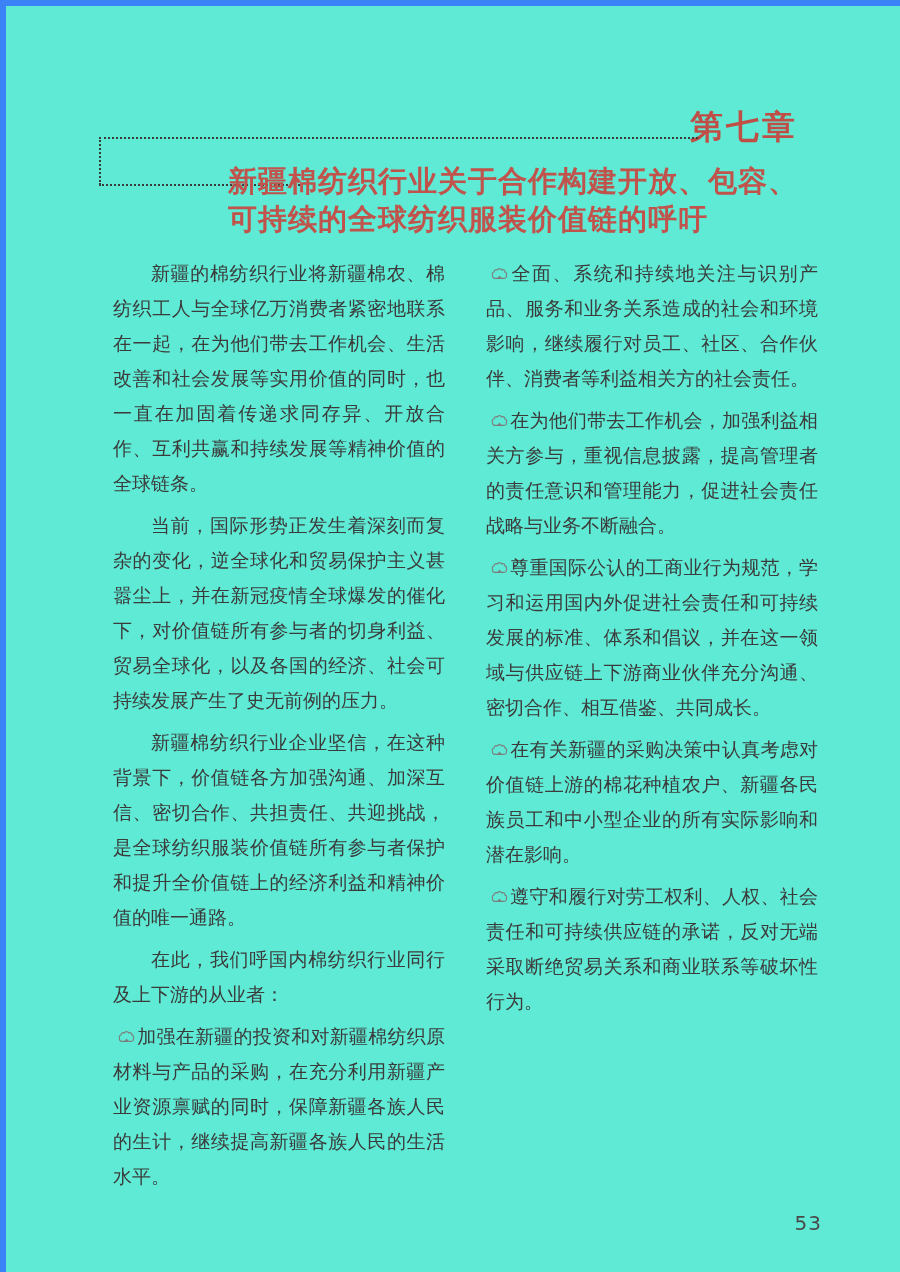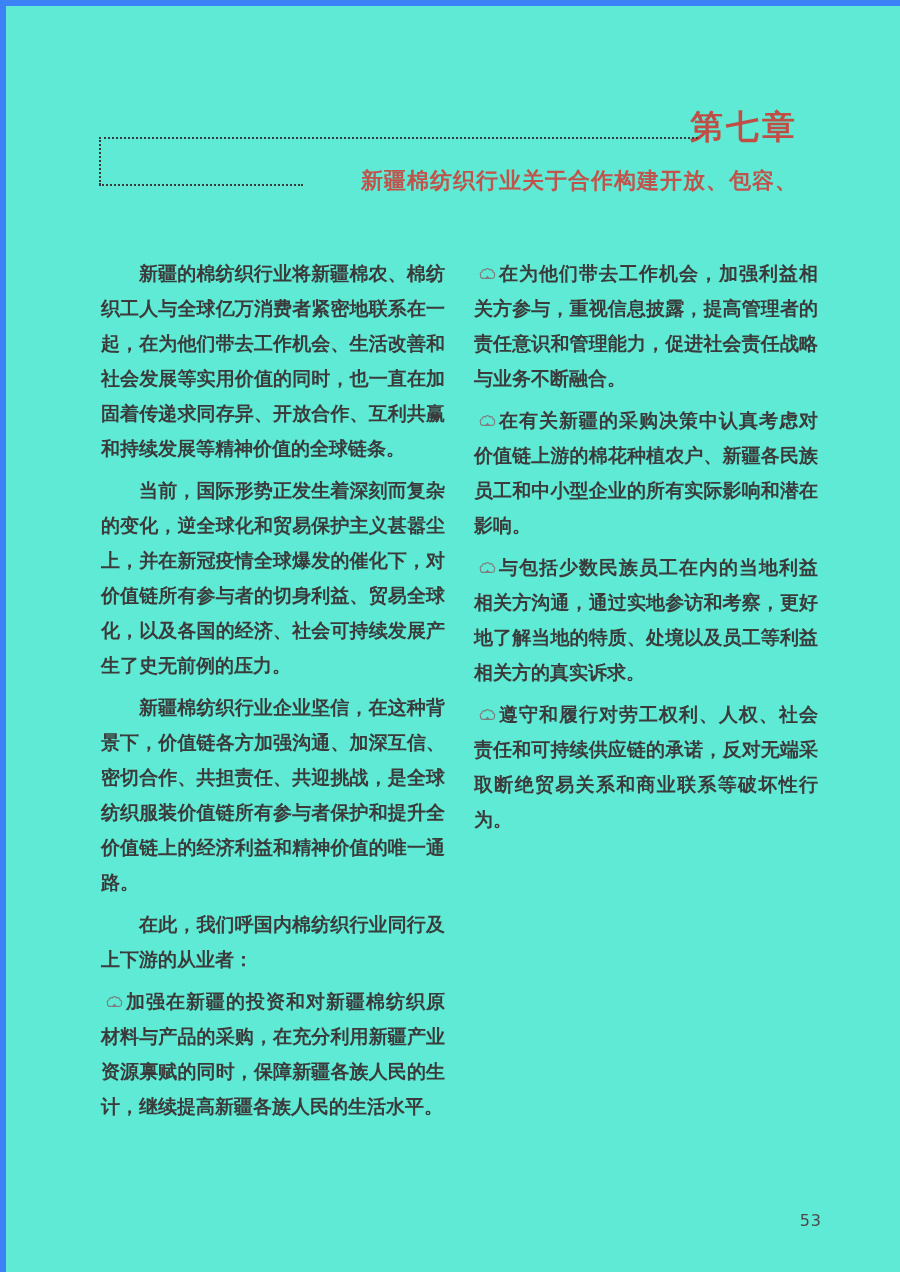--- a/index.html
+++ b/index.html
@@ -29,90 +29,95 @@
     border-left:2px dotted #3a3a3a;
   }
   .deco-bottom{
     top:178px;left:93px;width:204px;
     border-top:2px dotted #3a3a3a;
   }
   .chapter-title{
     position:absolute;
     top:156px;right:106px;
     text-align:left;
-    font-size:22px;font-weight:bold;
+    font-size:29px;font-weight:bold;
     line-height:38px;
     letter-spacing:1px;
     color:#c0544c;
   }
   
   .columns{
     position:absolute;
     top:250px;left:95px;
     width:718px;
     display:flex;gap:29px;
   }
   .col{width:344px;font-size:19px;line-height:35px;color:#3b3b3b;text-align:justify;}
-  .col p{margin:0 0 7px 0;font-weight:bold;}
+  .col p{margin:0 0 7px 12px;}
   .para{text-indent:2em;}
   .bullet{text-indent:5px;}
   .cotton-icon{
     display:inline-block;width:17px;height:14px;
     margin-right:2px;vertical-align:-1px;
   }
   .cotton-icon svg{display:block;}
   
   .page-num{
     position:absolute;
     top:1205px;right:82px;
-    font-size:16px;color:#4a4a4a;
+    font-size:20px;color:#4a4a4a;
     letter-spacing:1px;
   }
 </style>
 </head>
 <body>
 
 <div class="page">
 
   <div class="chapter-num">第七章</div>
 
   <div class="deco-line deco-top"></div>
   <div class="deco-line deco-left"></div>
   <div class="deco-line deco-bottom"></div>
 
   <div class="chapter-title">
     <div>新疆棉纺织行业关于合作构建开放、包容、</div>
+    <div>可持续的全球纺织服装价值链的呼吁</div>
   </div>
 
   <div class="columns">
 
     <div class="col">
       <p class="para">新疆的棉纺织行业将新疆棉农、棉纺织工人与全球亿万消费者紧密地联系在一起，在为他们带去工作机会、生活改善和社会发展等实用价值的同时，也一直在加固着传递求同存异、开放合作、互利共赢和持续发展等精神价值的全球链条。</p>
       <p class="para">当前，国际形势正发生着深刻而复杂的变化，逆全球化和贸易保护主义甚嚣尘上，并在新冠疫情全球爆发的催化下，对价值链所有参与者的切身利益、贸易全球化，以及各国的经济、社会可持续发展产生了史无前例的压力。</p>
       <p class="para">新疆棉纺织行业企业坚信，在这种背景下，价值链各方加强沟通、加深互信、密切合作、共担责任、共迎挑战，是全球纺织服装价值链所有参与者保护和提升全价值链上的经济利益和精神价值的唯一通路。</p>
       <p class="para">在此，我们呼国内棉纺织行业同行及上下游的从业者：</p>
       <p class="bullet"><span class="cotton-icon"><svg width="17" height="14" viewBox="0 0 17 14" xmlns="http://www.w3.org/2000/svg">
               <path d="M4 11.4 C2.1 11.4 1 9.9 1.6 8.3 C0.7 7 1.4 5.2 3 5 C3 3.2 4.8 2.1 6.3 2.9 C7.3 1.2 9.8 1.2 10.8 2.9 C12.3 2.1 14.1 3.3 14 5.1 C15.6 5.4 16.2 7.2 15.3 8.5 C15.9 10 14.8 11.4 13.1 11.4 Z" fill="none" stroke="#7d7d7d" stroke-width="1.1"></path>
               <path d="M7 11.4 L8.5 9.4 L10 11.4" fill="none" stroke="#7d7d7d" stroke-width="1.1"></path>
             </svg></span><span>加强在新疆的投资和对新疆棉纺织原材料与产品的采购，在充分利用新疆产业资源禀赋的同时，保障新疆各族人民的生计，继续提高新疆各族人民的生活水平。</span></p>
     </div>
 
     <div class="col">
       <p class="bullet"><span class="cotton-icon"><svg width="17" height="14" viewBox="0 0 17 14" xmlns="http://www.w3.org/2000/svg">
               <path d="M4 11.4 C2.1 11.4 1 9.9 1.6 8.3 C0.7 7 1.4 5.2 3 5 C3 3.2 4.8 2.1 6.3 2.9 C7.3 1.2 9.8 1.2 10.8 2.9 C12.3 2.1 14.1 3.3 14 5.1 C15.6 5.4 16.2 7.2 15.3 8.5 C15.9 10 14.8 11.4 13.1 11.4 Z" fill="none" stroke="#7d7d7d" stroke-width="1.1"></path>
               <path d="M7 11.4 L8.5 9.4 L10 11.4" fill="none" stroke="#7d7d7d" stroke-width="1.1"></path>
+            </svg></span><span>全面、系统和持续地关注与识别产品、服务和业务关系造成的社会和环境影响，继续履行对员工、社区、合作伙伴、消费者等利益相关方的社会责任。</span></p>
+      <p class="bullet"><span class="cotton-icon"><svg width="17" height="14" viewBox="0 0 17 14" xmlns="http://www.w3.org/2000/svg">
+              <path d="M4 11.4 C2.1 11.4 1 9.9 1.6 8.3 C0.7 7 1.4 5.2 3 5 C3 3.2 4.8 2.1 6.3 2.9 C7.3 1.2 9.8 1.2 10.8 2.9 C12.3 2.1 14.1 3.3 14 5.1 C15.6 5.4 16.2 7.2 15.3 8.5 C15.9 10 14.8 11.4 13.1 11.4 Z" fill="none" stroke="#7d7d7d" stroke-width="1.1"></path>
+              <path d="M7 11.4 L8.5 9.4 L10 11.4" fill="none" stroke="#7d7d7d" stroke-width="1.1"></path>
             </svg></span><span>在为他们带去工作机会，加强利益相关方参与，重视信息披露，提高管理者的责任意识和管理能力，促进社会责任战略与业务不断融合。</span></p>
       <p class="bullet"><span class="cotton-icon"><svg width="17" height="14" viewBox="0 0 17 14" xmlns="http://www.w3.org/2000/svg">
               <path d="M4 11.4 C2.1 11.4 1 9.9 1.6 8.3 C0.7 7 1.4 5.2 3 5 C3 3.2 4.8 2.1 6.3 2.9 C7.3 1.2 9.8 1.2 10.8 2.9 C12.3 2.1 14.1 3.3 14 5.1 C15.6 5.4 16.2 7.2 15.3 8.5 C15.9 10 14.8 11.4 13.1 11.4 Z" fill="none" stroke="#7d7d7d" stroke-width="1.1"></path>
               <path d="M7 11.4 L8.5 9.4 L10 11.4" fill="none" stroke="#7d7d7d" stroke-width="1.1"></path>
-            </svg></span><span>在有关新疆的采购决策中认真考虑对价值链上游的棉花种植农户、新疆各民族员工和中小型企业的所有实际影响和潜在影响。</span></p>
+            </svg></span><span>尊重国际公认的工商业行为规范，学习和运用国内外促进社会责任和可持续发展的标准、体系和倡议，并在这一领域与供应链上下游商业伙伴充分沟通、密切合作、相互借鉴、共同成长。</span></p>
       <p class="bullet"><span class="cotton-icon"><svg width="17" height="14" viewBox="0 0 17 14" xmlns="http://www.w3.org/2000/svg">
               <path d="M4 11.4 C2.1 11.4 1 9.9 1.6 8.3 C0.7 7 1.4 5.2 3 5 C3 3.2 4.8 2.1 6.3 2.9 C7.3 1.2 9.8 1.2 10.8 2.9 C12.3 2.1 14.1 3.3 14 5.1 C15.6 5.4 16.2 7.2 15.3 8.5 C15.9 10 14.8 11.4 13.1 11.4 Z" fill="none" stroke="#7d7d7d" stroke-width="1.1"></path>
               <path d="M7 11.4 L8.5 9.4 L10 11.4" fill="none" stroke="#7d7d7d" stroke-width="1.1"></path>
-            </svg></span><span>与包括少数民族员工在内的当地利益相关方沟通，通过实地参访和考察，更好地了解当地的特质、处境以及员工等利益相关方的真实诉求。</span></p>
+            </svg></span><span>在有关新疆的采购决策中认真考虑对价值链上游的棉花种植农户、新疆各民族员工和中小型企业的所有实际影响和潜在影响。</span></p>
       <p class="bullet"><span class="cotton-icon"><svg width="17" height="14" viewBox="0 0 17 14" xmlns="http://www.w3.org/2000/svg">
               <path d="M4 11.4 C2.1 11.4 1 9.9 1.6 8.3 C0.7 7 1.4 5.2 3 5 C3 3.2 4.8 2.1 6.3 2.9 C7.3 1.2 9.8 1.2 10.8 2.9 C12.3 2.1 14.1 3.3 14 5.1 C15.6 5.4 16.2 7.2 15.3 8.5 C15.9 10 14.8 11.4 13.1 11.4 Z" fill="none" stroke="#7d7d7d" stroke-width="1.1"></path>
               <path d="M7 11.4 L8.5 9.4 L10 11.4" fill="none" stroke="#7d7d7d" stroke-width="1.1"></path>
             </svg></span><span>遵守和履行对劳工权利、人权、社会责任和可持续供应链的承诺，反对无端采取断绝贸易关系和商业联系等破坏性行为。</span></p>
 
     </div>
 
   </div>
 
   <div class="page-num">53</div>

